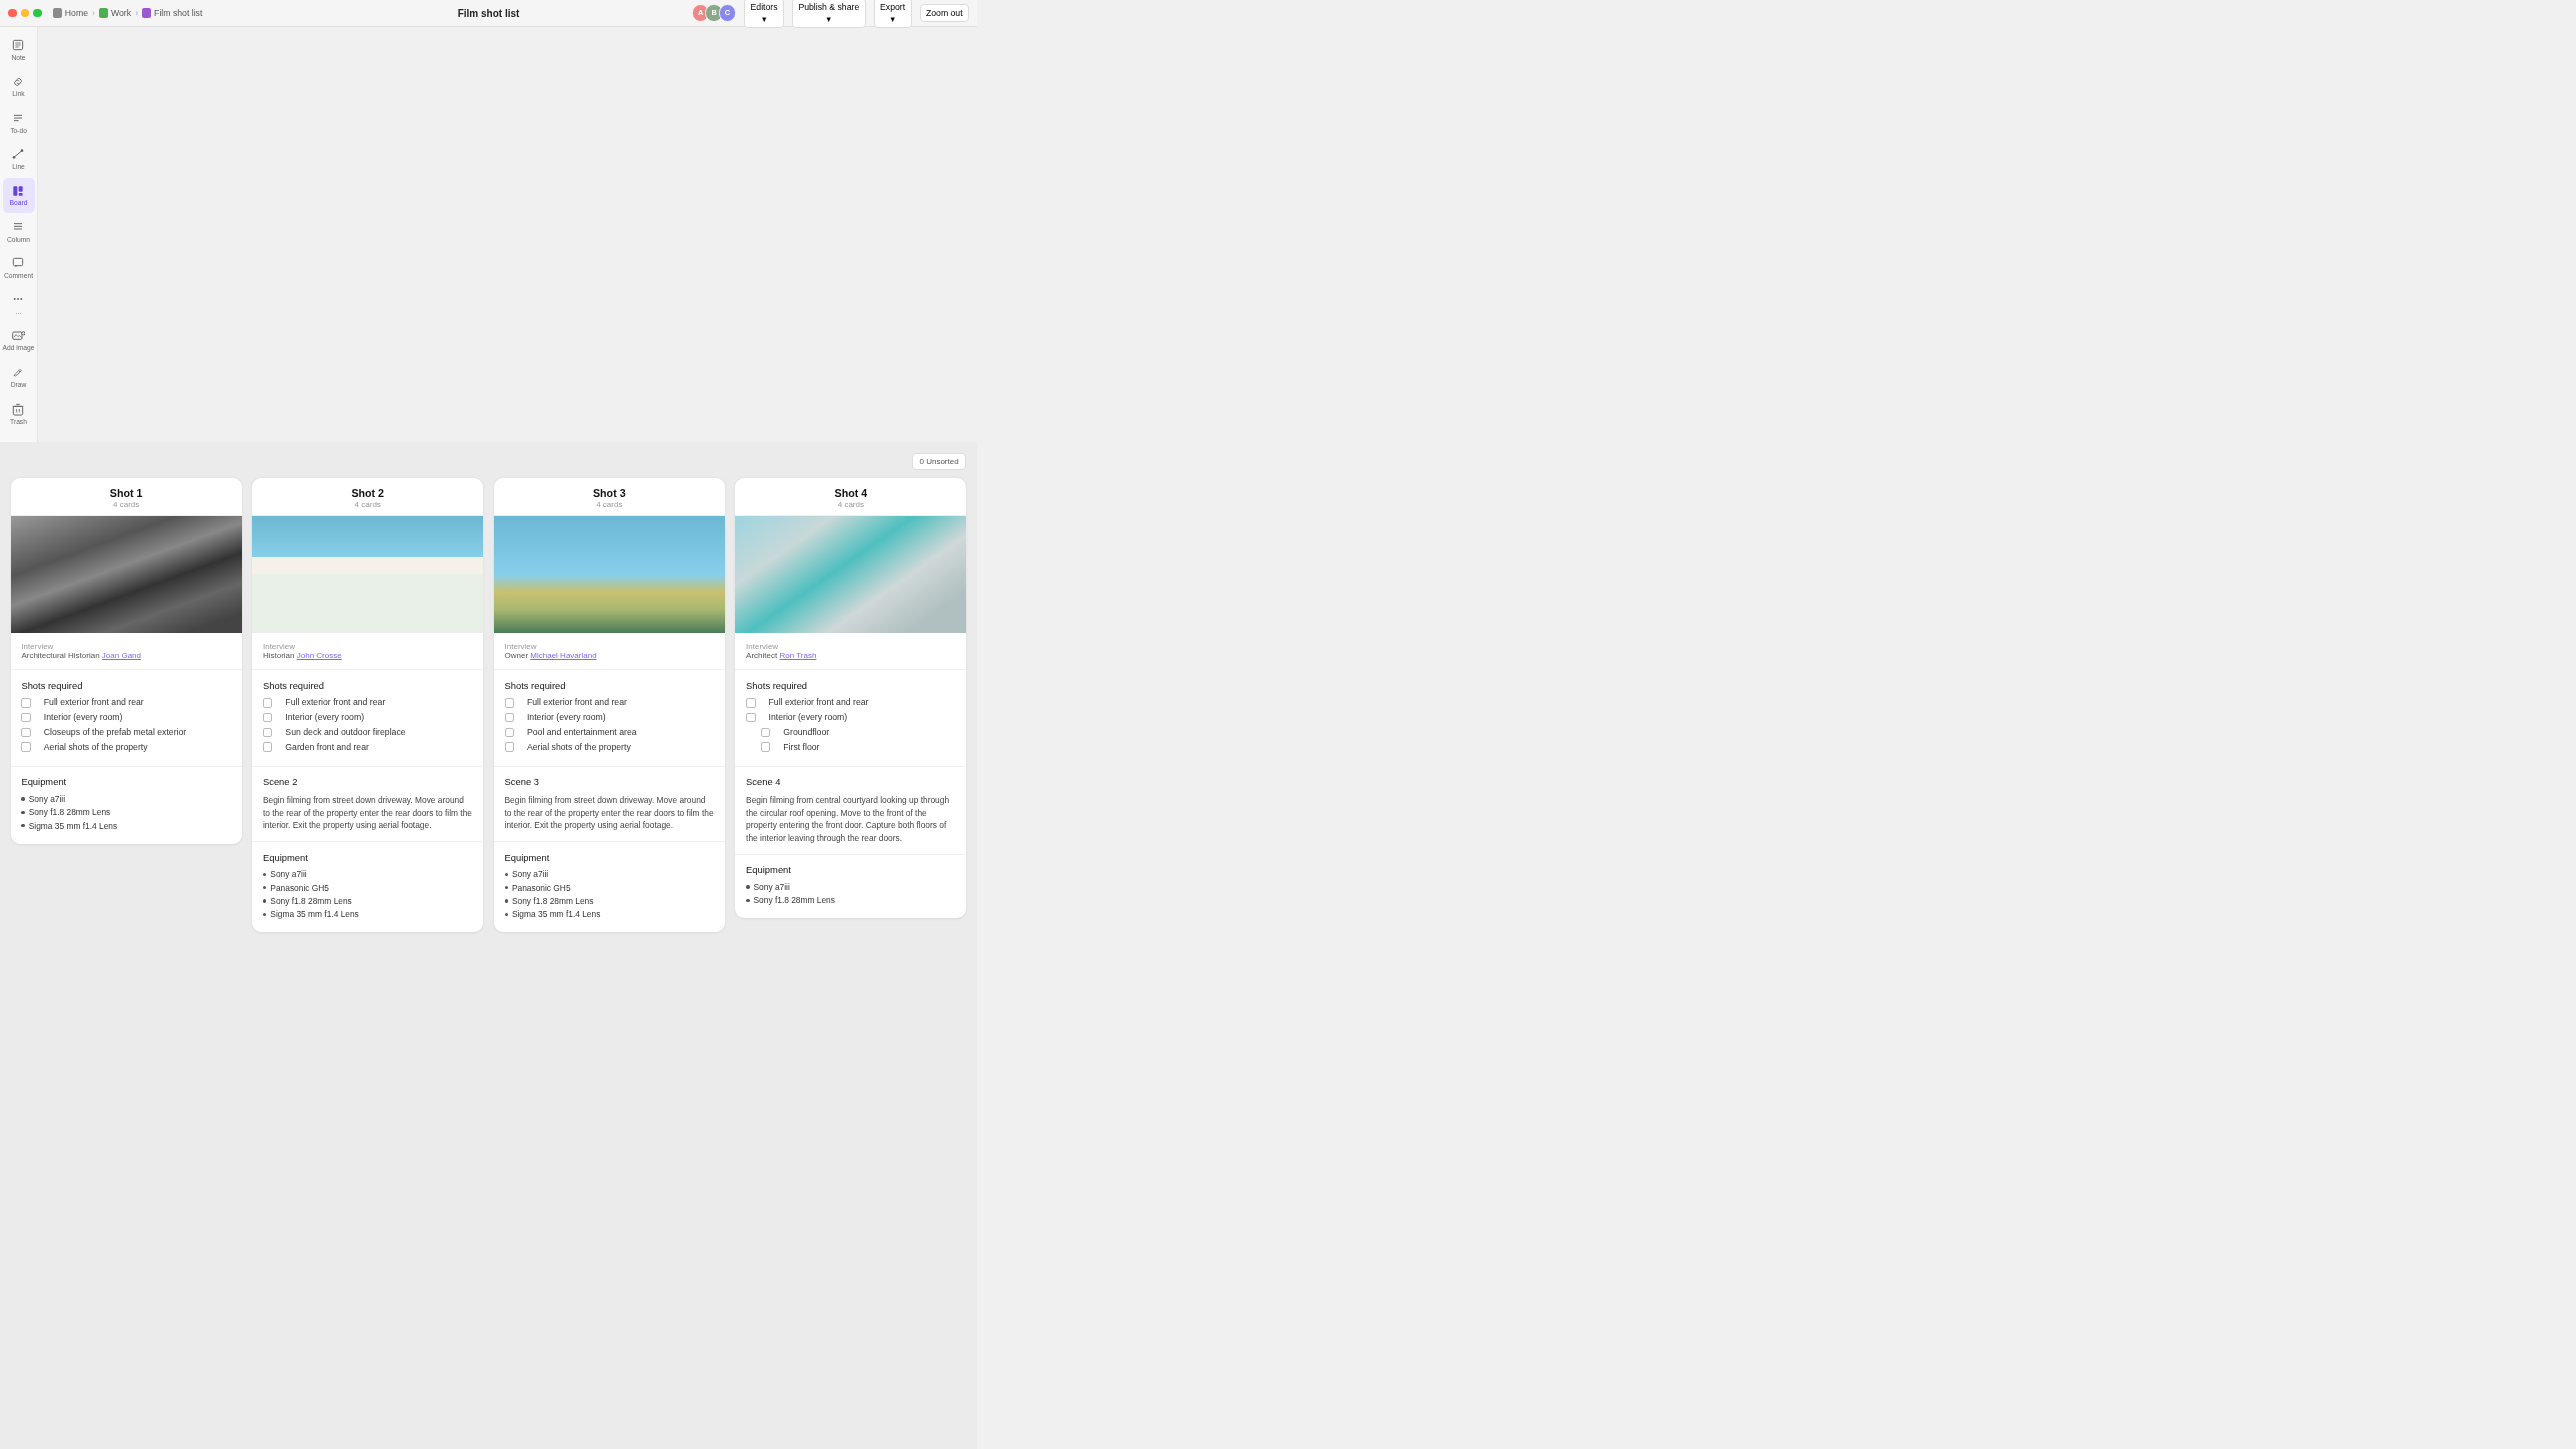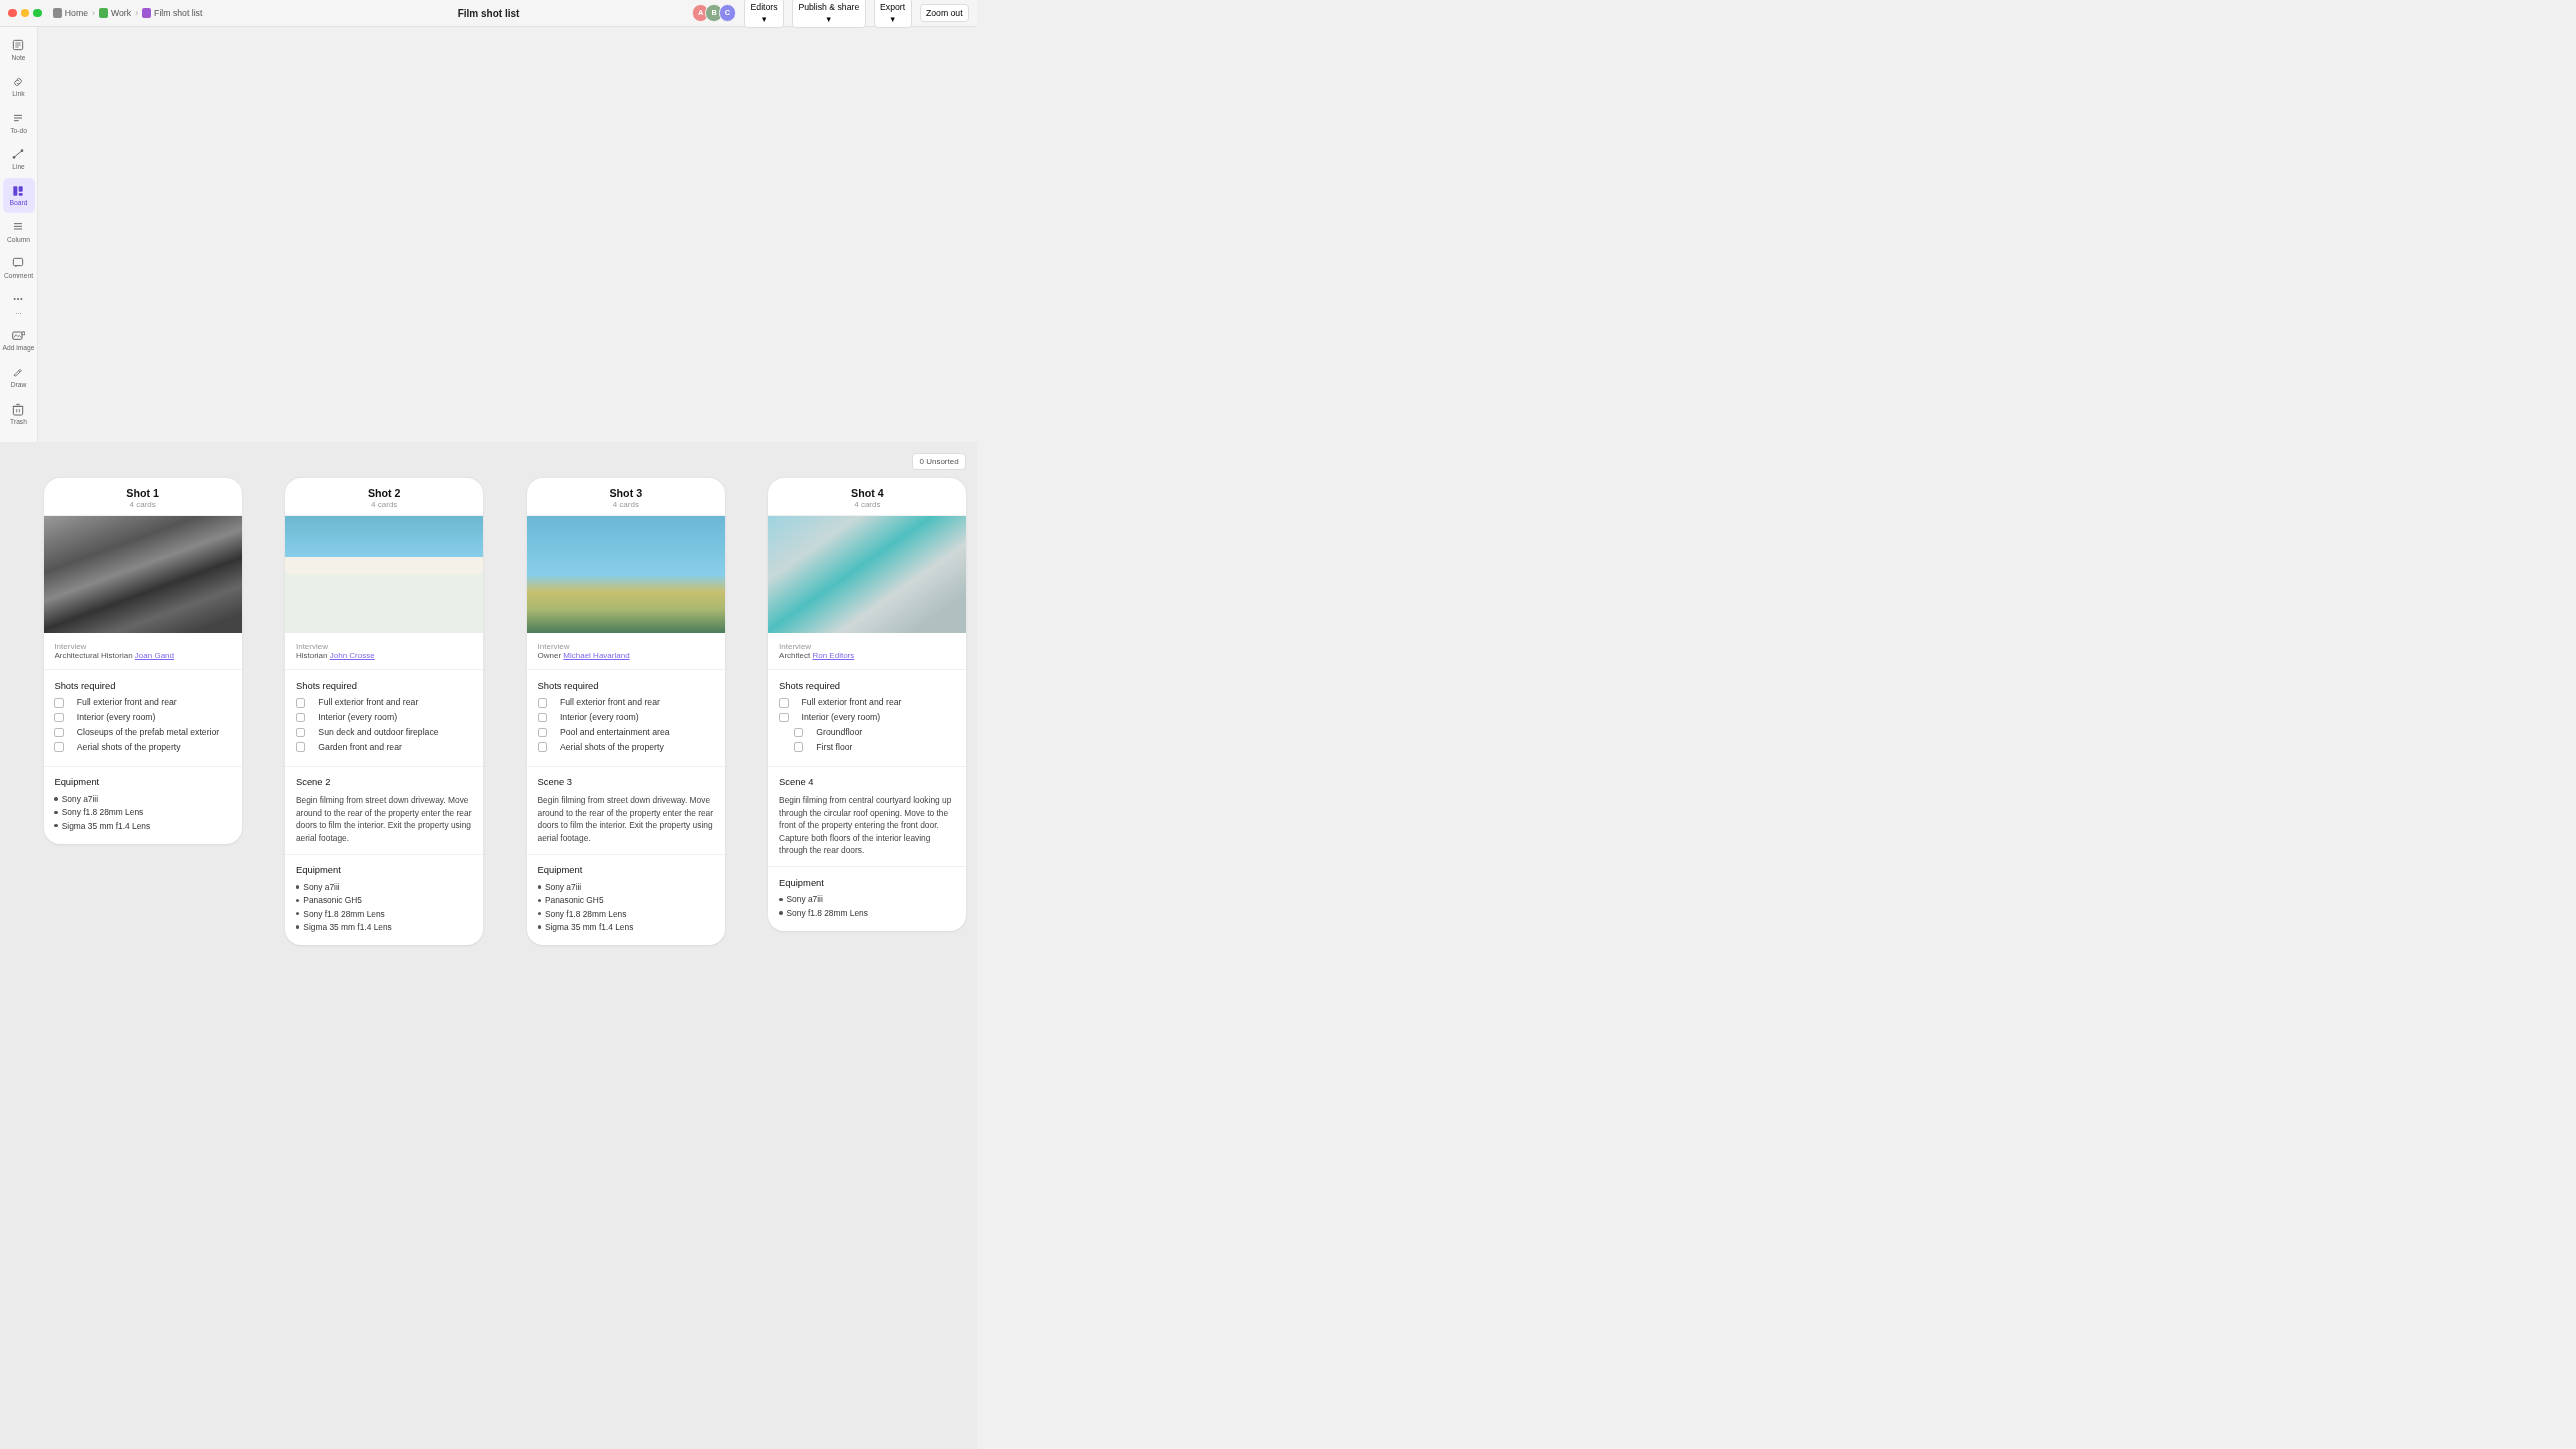--- a/index.html
+++ b/index.html
@@ -161,24 +161,23 @@
     .columns-grid {
       display: grid;
       grid-template-columns: repeat(4, 1fr);
       gap: 10.7px;
       align-items: start;
     }
 
     
     .shot-card {
       background: white;
-      border-radius: 16px;
+      border-radius: 9px;
       overflow: hidden;
       box-shadow: 0 0.7px 2.7px rgba(0,0,0,0.08);
-      margin-left: 33px;
     }
     .shot-header {
       text-align: center;
       padding: 9.4px 0 5.4px;
       border-bottom: 0.7px solid #f0f0f0;
     }
     .shot-title {
       font-size: 10.7px;
       font-weight: 700;
       color: #111;
@@ -630,21 +629,21 @@
         <div class="shot-card">
     <div class="shot-header">
       <div class="shot-title">Shot 4</div>
       <div class="shot-cards-count">4 cards</div>
     </div>
     <div class="shot-image" style="background: linear-gradient(145deg, #9ed4e0 0%, #c8d8d8 25%, #4fbfbf 45%, #d0d8d8 65%, #b0c0c0 85%); position:relative; overflow:hidden;">
     </div>
     <div class="section-block">
       <div class="interview-label">Interview</div>
       <div class="interview-person">
-        Architect <a class="interview-link">Ron Editors</a>
+        Architect <a class="interview-link">Ron Trash</a>
       </div>
     </div>
     <div class="section-block">
       <div class="section-title">Shots required</div>
 
       <div class="checklist-item">
         <div class="checkbox"></div>
         <span>Full exterior front and rear</span>
       </div>
       <div class="checklist-item">

